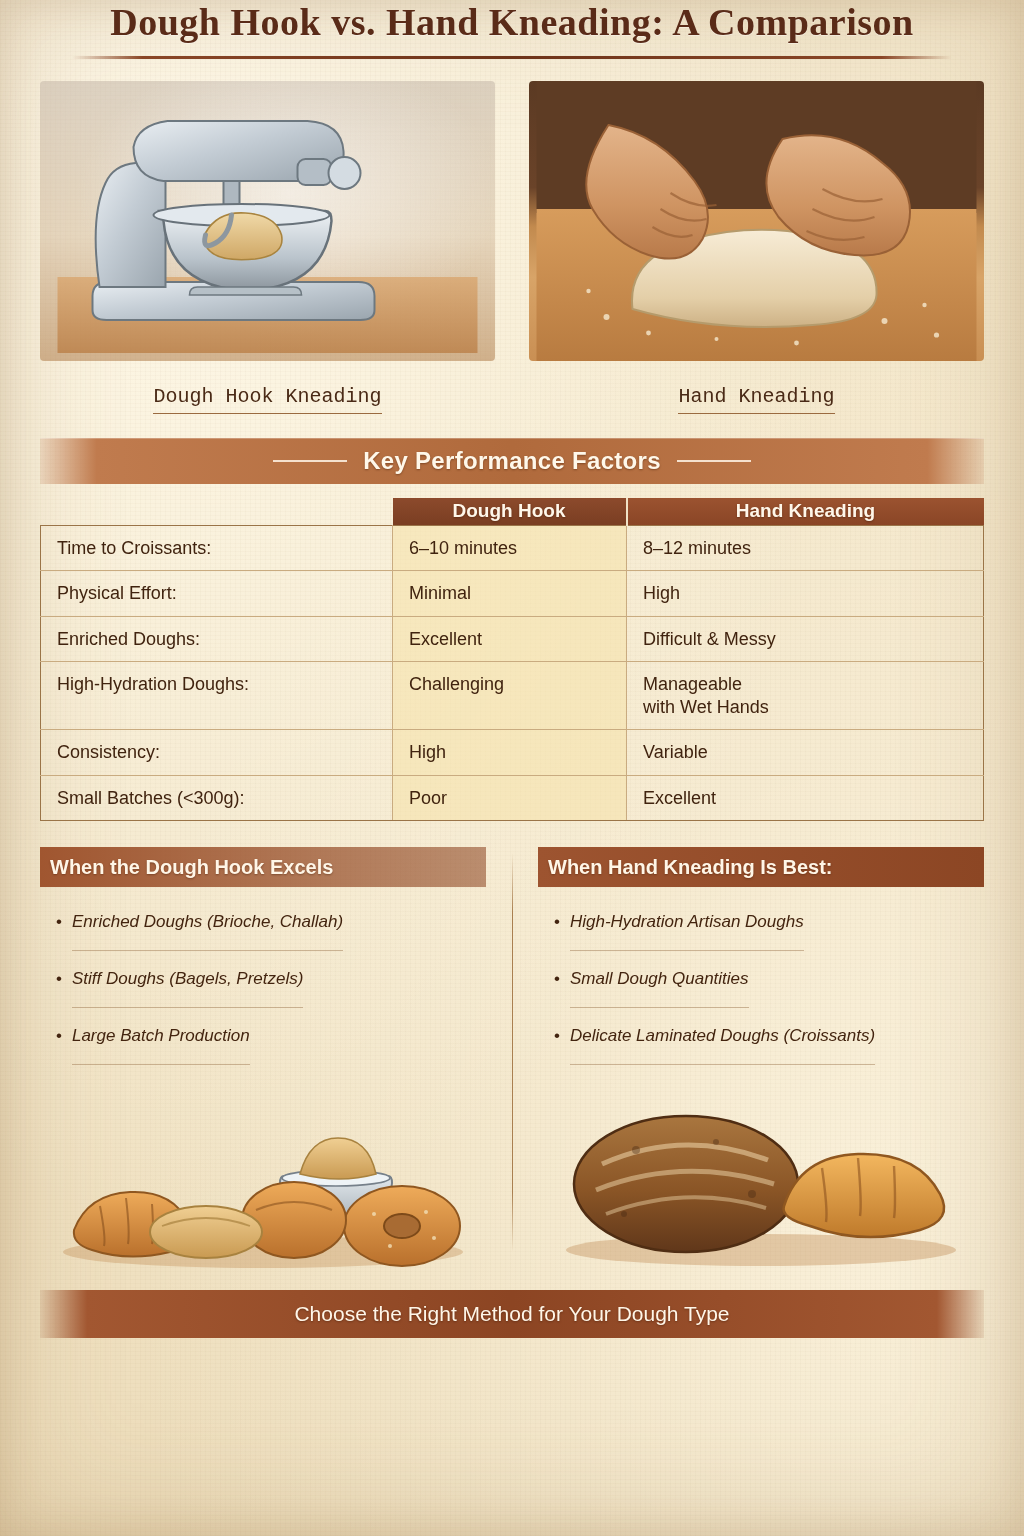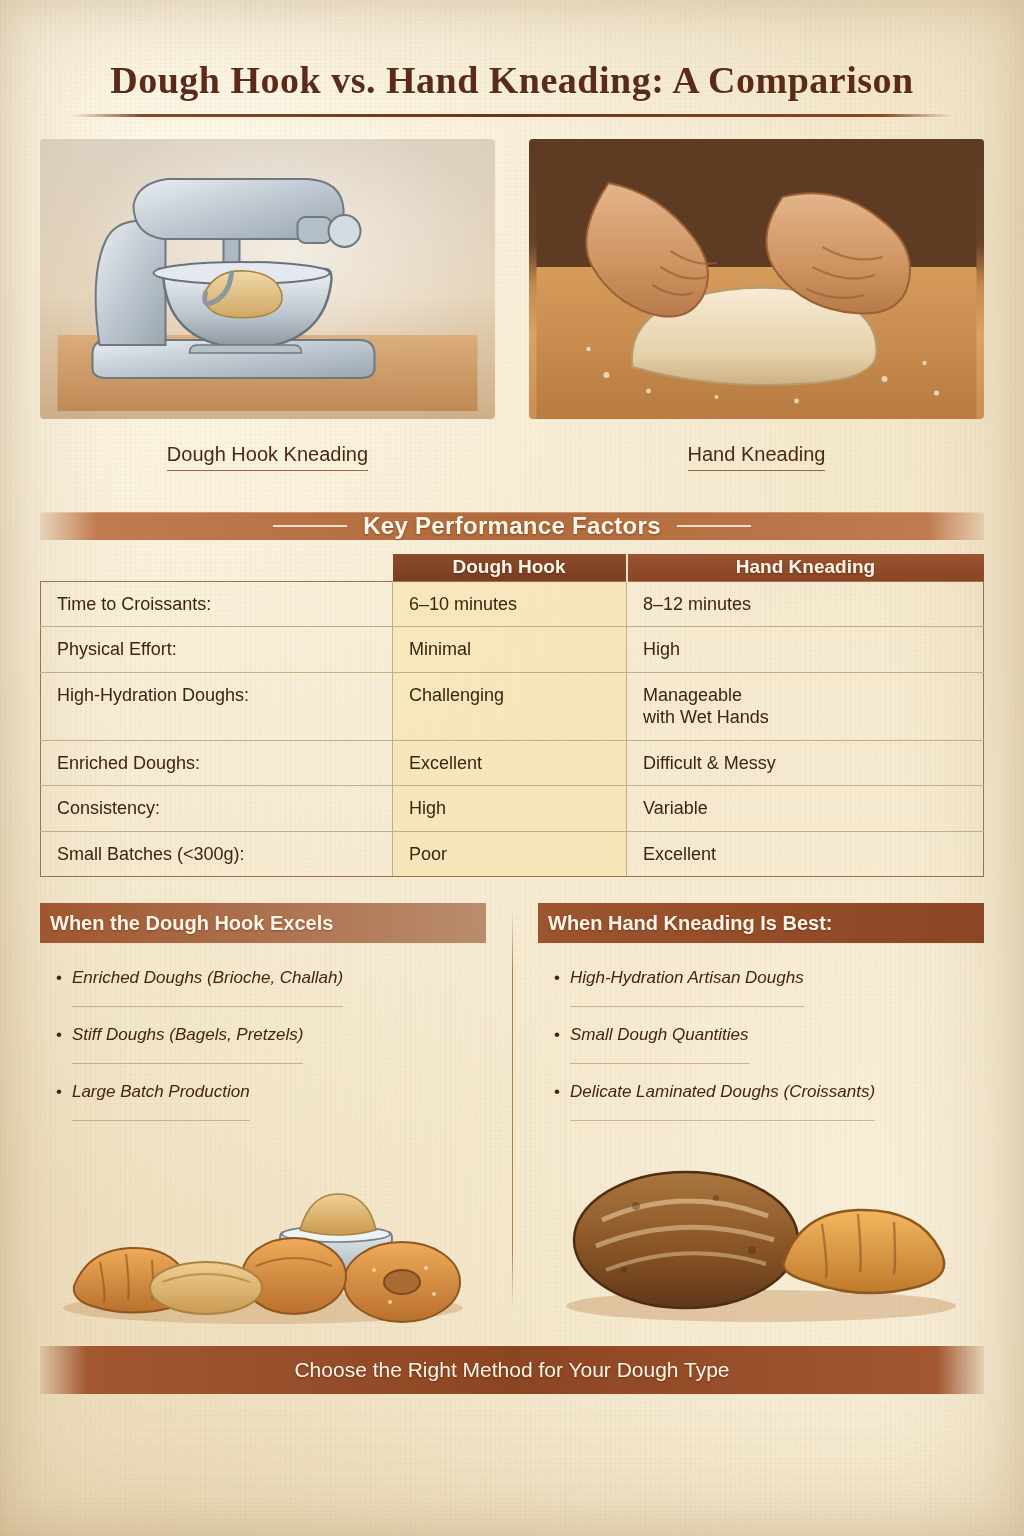--- a/index.html
+++ b/index.html
@@ -31,21 +31,20 @@
     content:"";
     position:absolute; inset:0;
     box-shadow: inset 0 0 120px rgba(150,110,60,0.25), inset 0 0 40px rgba(140,100,55,0.18);
     pointer-events:none;
   }
   .content { position: relative; z-index: 3; padding: 0 40px; }
 
   
   .title {
     text-align: center;
-    margin-top: 58px;
     font-family: "Liberation Serif", serif;
     font-size: 38px;
     font-weight: bold;
     letter-spacing: .5px;
     color: #5a2b18;
     text-shadow: 0 1px 0 rgba(255,255,255,.4);
   }
   .title-rule {
     width: 880px; height: 3px; margin: 12px auto 0;
     background: linear-gradient(90deg, rgba(120,60,30,0) 0%, #8a4626 8%, #6e3419 50%, #8a4626 92%, rgba(120,60,30,0) 100%);
@@ -57,21 +56,21 @@
   .ill-col { flex: 1; }
   .ill-frame {
     position: relative;
     height: 280px;
     border-radius: 4px;
     overflow: hidden;
   }
   .ill-caption {
     text-align: center;
     margin-top: 24px;
-    font-family: Liberation Sans, sans-serif;
+    font-family: Liberation Mono, monospace;
     font-size: 20px;
     color: #4a2a16;
     position: relative;
     padding-bottom: 8px;
   }
   .ill-caption span.u {
     border-bottom: 1.5px solid #9a6a3f;
     padding-bottom: 5px;
   }
 
@@ -86,22 +85,22 @@
     filter: blur(0.2px);
   }
   .hands-bg {
     background:
       linear-gradient(180deg, #5b3a23 0%, #6a4329 38%, #c28a4e 52%, #d8a468 70%, #c98f53 100%);
   }
 
   
   .ribbon {
     position: relative;
-    margin-top: 38px;
-    height: 28px;
+    margin-top: 22px;
+    height: 46px;
     background: linear-gradient(90deg, rgba(180,100,60,.15) 0%, #c07b4e 6%, #b06a3c 50%, #c07b4e 94%, rgba(180,100,60,.15) 100%);
     display: flex; align-items: center; justify-content: center;
     box-shadow: 0 1px 0 rgba(255,255,255,.25) inset;
   }
   .ribbon-text {
     color: #fff8ea;
     font-size: 24px;
     font-weight: bold;
     letter-spacing: .3px;
     text-shadow: 0 1px 2px rgba(80,35,10,.5);
@@ -311,29 +310,29 @@
             <td class="label">Time to Croissants:</td>
             <td class="hook">6–10 minutes</td>
             <td class="hand">8–12 minutes</td>
           </tr>
           <tr>
             <td class="label">Physical Effort:</td>
             <td class="hook">Minimal</td>
             <td class="hand">High</td>
           </tr>
           <tr>
+            <td class="label">Enriched Doughs:</td>
+            <td class="hook">Excellent</td>
+            <td class="hand">Difficult &amp; Messy</td>
+          </tr>
+          <tr>
             <td class="label">High-Hydration Doughs:</td>
             <td class="hook">Challenging</td>
             <td class="hand" style="white-space:pre-line">Manageable
 with Wet Hands</td>
-          </tr>
-          <tr>
-            <td class="label">Enriched Doughs:</td>
-            <td class="hook">Excellent</td>
-            <td class="hand">Difficult &amp; Messy</td>
           </tr>
           <tr>
             <td class="label">Consistency:</td>
             <td class="hook">High</td>
             <td class="hand">Variable</td>
           </tr>
           <tr>
             <td class="label">Small Batches (&lt;300g):</td>
             <td class="hook">Poor</td>
             <td class="hand">Excellent</td>

